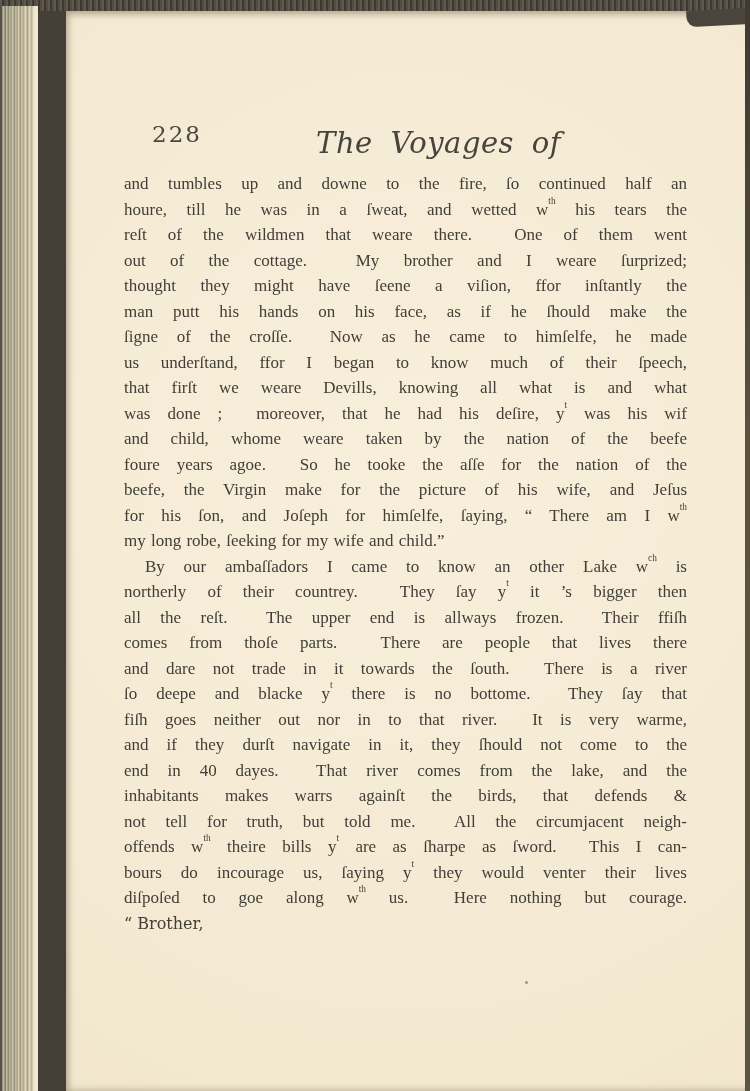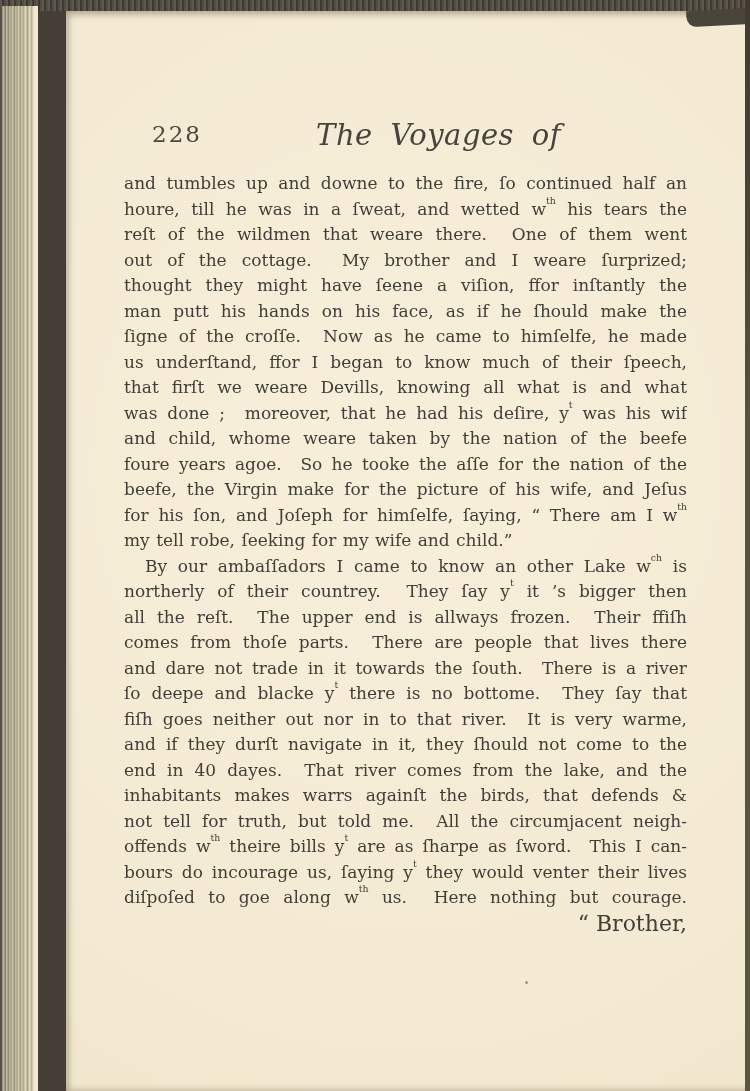--- a/index.html
+++ b/index.html
@@ -49,40 +49,40 @@
       radial-gradient(ellipse 130% 90% at 48% 42%, #f8efdb 0%, #f4ead3 55%, #efe4c8 92%, #eadfc2 100%);
     box-shadow:inset 3px 0 6px rgba(120,110,85,.35), inset -6px 0 9px rgba(150,130,90,.28), inset 0 4px 6px rgba(120,110,85,.30);
     margin-left:28px;
   }
   .header{position:absolute;left:58px;top:100px;width:563px;height:50px;}
   .pagenum{
     position:absolute;left:28px;top:10px;
     font-size:23px;color:#4a483f;letter-spacing:2px;
   }
   .title{
-    position:absolute;left:0;top:4px;width:100%;
+    position:absolute;left:0;top:12px;width:100%;
     text-align:center;padding-left:66px;box-sizing:border-box;
     font-style:italic;font-size:29px;line-height:40px;color:#46443c;
     word-spacing:8px;letter-spacing:.5px;
   }
   .text-block{
     position:absolute;left:58px;top:160px;width:563px;
     font-size:17px;color:#403e37;
   }
   .line{
     line-height:25.5px;height:25.5px;overflow:hidden;
     text-align:justify;text-align-last:justify;
-    white-space:pre-wrap;word-spacing:1px;
+    white-space:pre-wrap;word-spacing:1px;font-family:Liberation Serif, serif;
   }
   .line.flush{text-align-last:left;}
   .line.indent{text-indent:21px;}
   sup{font-size:.55em;line-height:0;position:relative;top:-.45em;}
   .catchword{
-    line-height:25.5px;text-align:right;
-    font-size:22px;color:#403e37;
+    line-height:25.5px;text-align:left;
+    font-size:16px;color:#403e37;
   }
   .speck{
     position:absolute;left:459px;top:970px;width:3px;height:3px;
     border-radius:50%;background:#8d8169;opacity:.8;
   }
 </style>
 </head>
 <body>
 
 <div class="photo">
@@ -102,21 +102,21 @@
           <div class="line">thought they might have ſeene a viſion, ffor inſtantly the</div>
           <div class="line">man putt his hands on his face, as if he ſhould make the</div>
           <div class="line">ſigne of the croſſe.  Now as he came to himſelfe, he made</div>
           <div class="line">us underſtand, ffor I began to know much of their ſpeech,</div>
           <div class="line">that firſt we weare Devills, knowing all what is and what</div>
           <div class="line">was done ;  moreover, that he had his deſire, y<sup>t</sup> was his wif</div>
           <div class="line">and child, whome weare taken by the nation of the beefe</div>
           <div class="line">foure years agoe.  So he tooke the aſſe for the nation of the</div>
           <div class="line">beefe, the Virgin make for the picture of his wife, and Jeſus</div>
           <div class="line">for his ſon, and Joſeph for himſelfe, ſaying, “ There am I w<sup>th</sup></div>
-          <div class="line flush">my tell robe, ſeeking for my wife and child.”</div>
+          <div class="line flush">my long robe, ſeeking for my wife and child.”</div>
         </div>
         <div>
           <div class="line indent">By our ambaſſadors I came to know an other Lake w<sup>ch</sup> is</div>
           <div class="line">northerly of their countrey.  They ſay y<sup>t</sup> it ’s bigger then</div>
           <div class="line">all the reſt.  The upper end is allways frozen.  Their ffiſh</div>
           <div class="line">comes from thoſe parts.  There are people that lives there</div>
           <div class="line">and dare not trade in it towards the ſouth.  There is a river</div>
           <div class="line">ſo deepe and blacke y<sup>t</sup> there is no bottome.  They ſay that</div>
           <div class="line">fiſh goes neither out nor in to that river.  It is very warme,</div>
           <div class="line">and if they durſt navigate in it, they ſhould not come to the</div>

